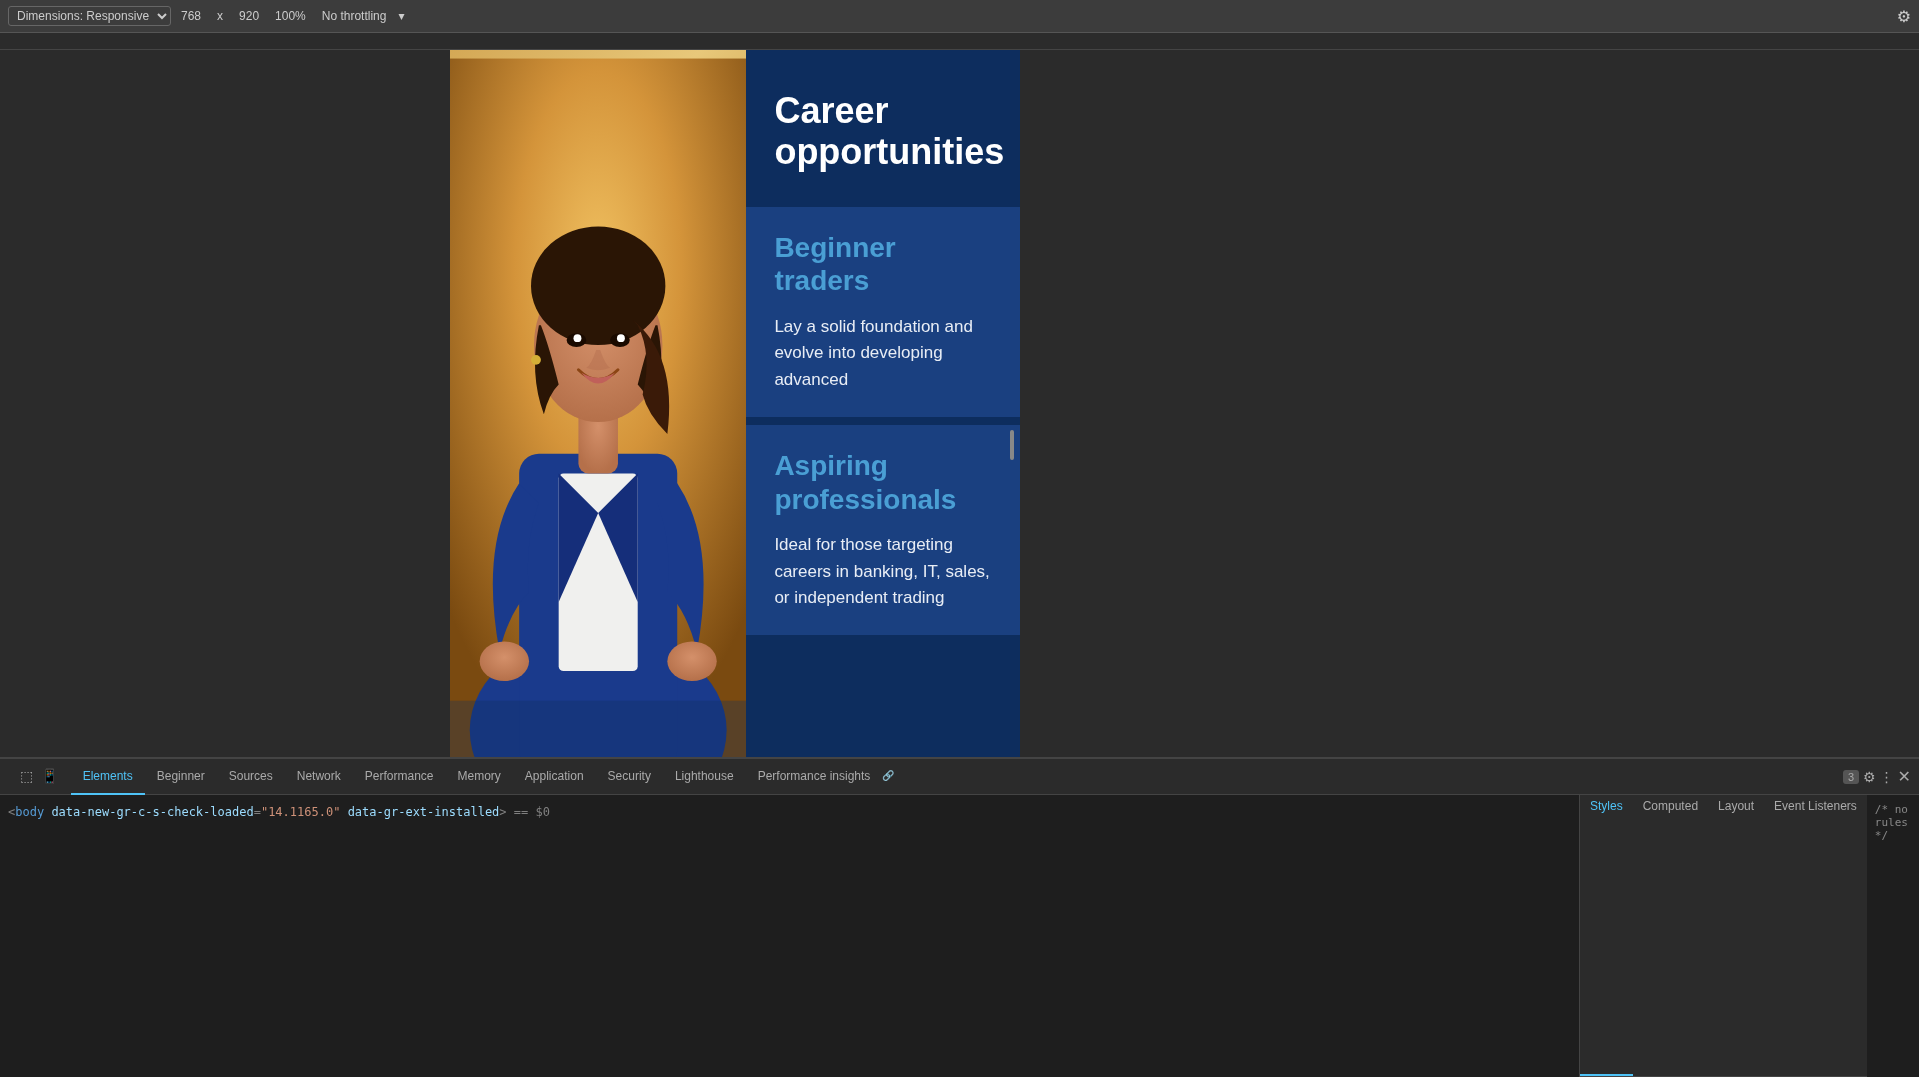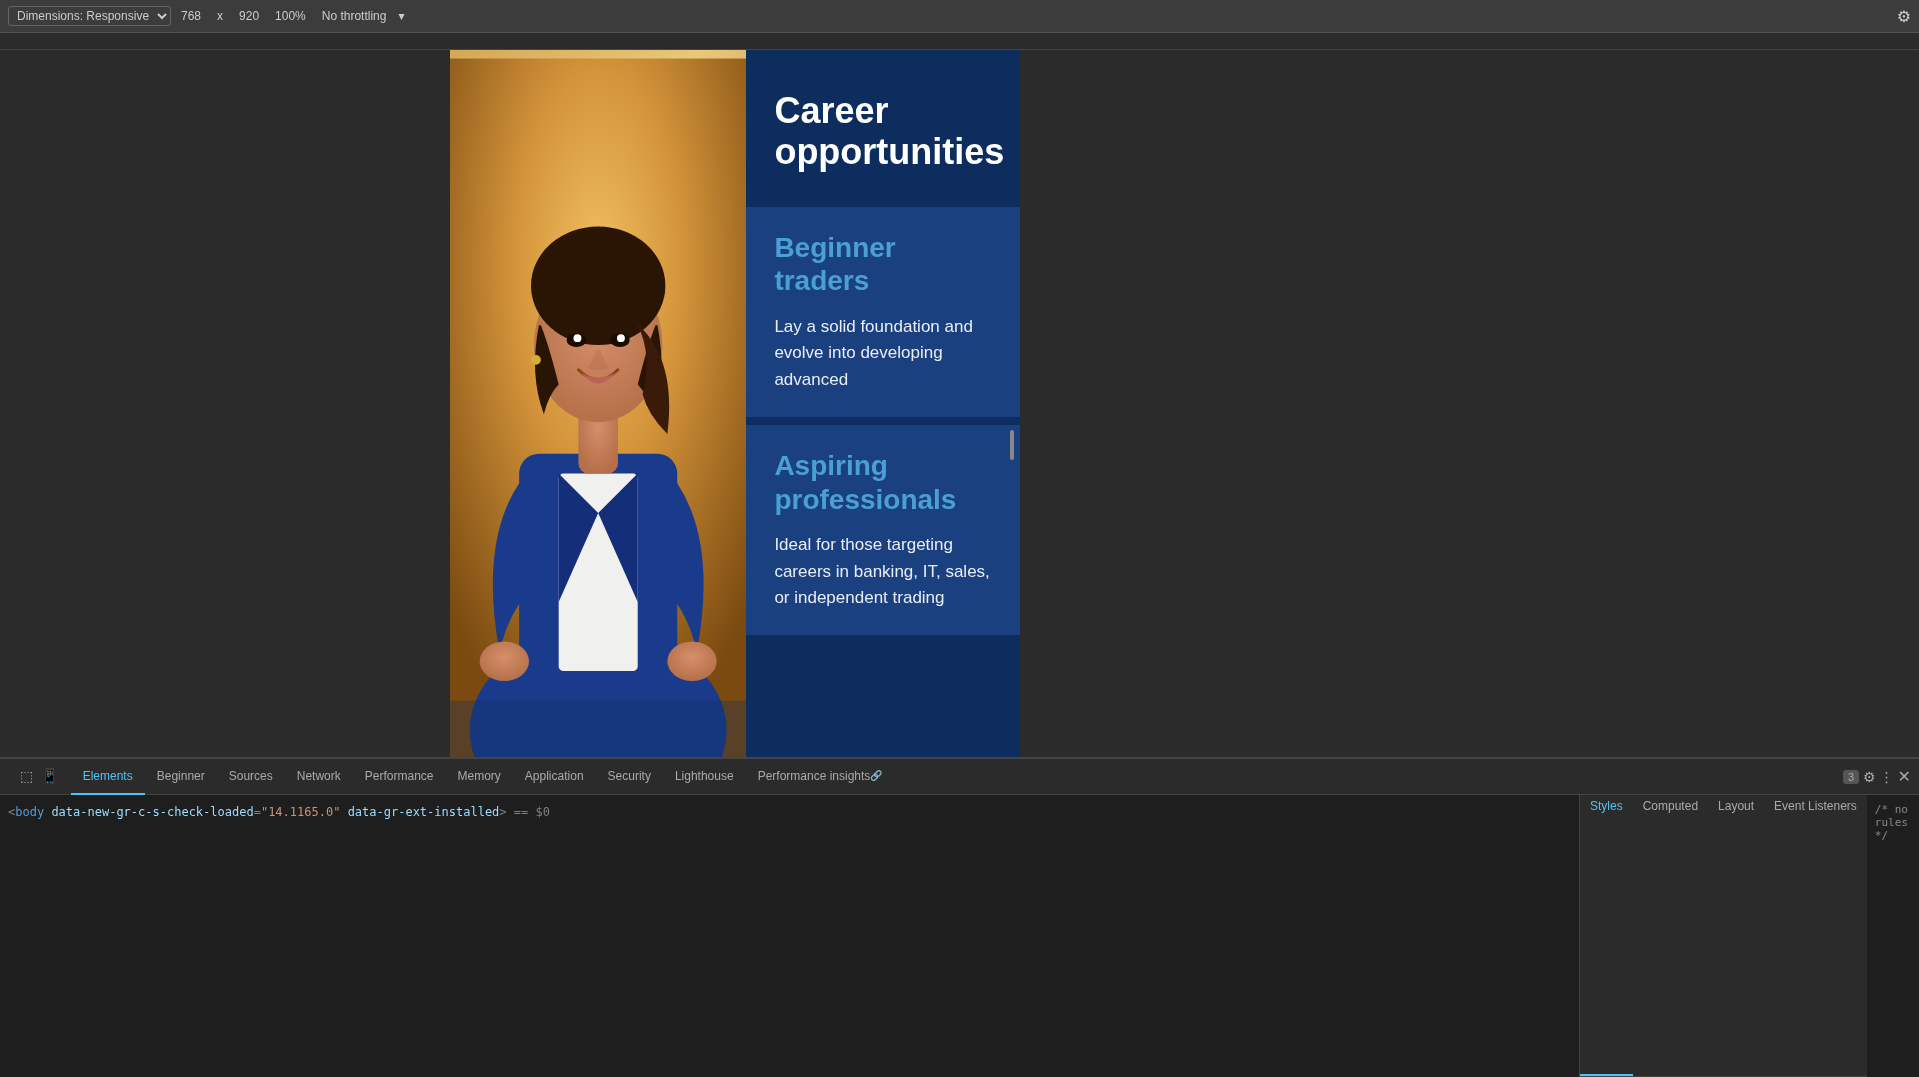--- a/index.html
+++ b/index.html
@@ -369,21 +369,21 @@
     </div>
     <div class="dt-tab">
       <span>Application</span>
     </div>
     <div class="dt-tab">
       <span>Security</span>
     </div>
     <div class="dt-tab">
       <span>Lighthouse</span>
     </div>
-    <div class="dt-tab" style="display:flex;align-items:center;gap:0;">
+    <div class="dt-tab" style="display:flex;align-items:center;gap:12px;">
       <span>Performance insights</span>
       <span style="font-size:10px;">🔗</span>
     </div>
     <div class="dt-tab-right">
       <span style="background:#555;color:#aaa;padding:1px 5px;border-radius:3px;font-size:11px;">3</span>
       <span style="cursor:pointer;color:#aaa;font-size:14px;">⚙</span>
       <span style="cursor:pointer;color:#aaa;font-size:14px;">⋮</span>
       <span class="close-icon-btn">✕</span>
     </div>
   </div>

